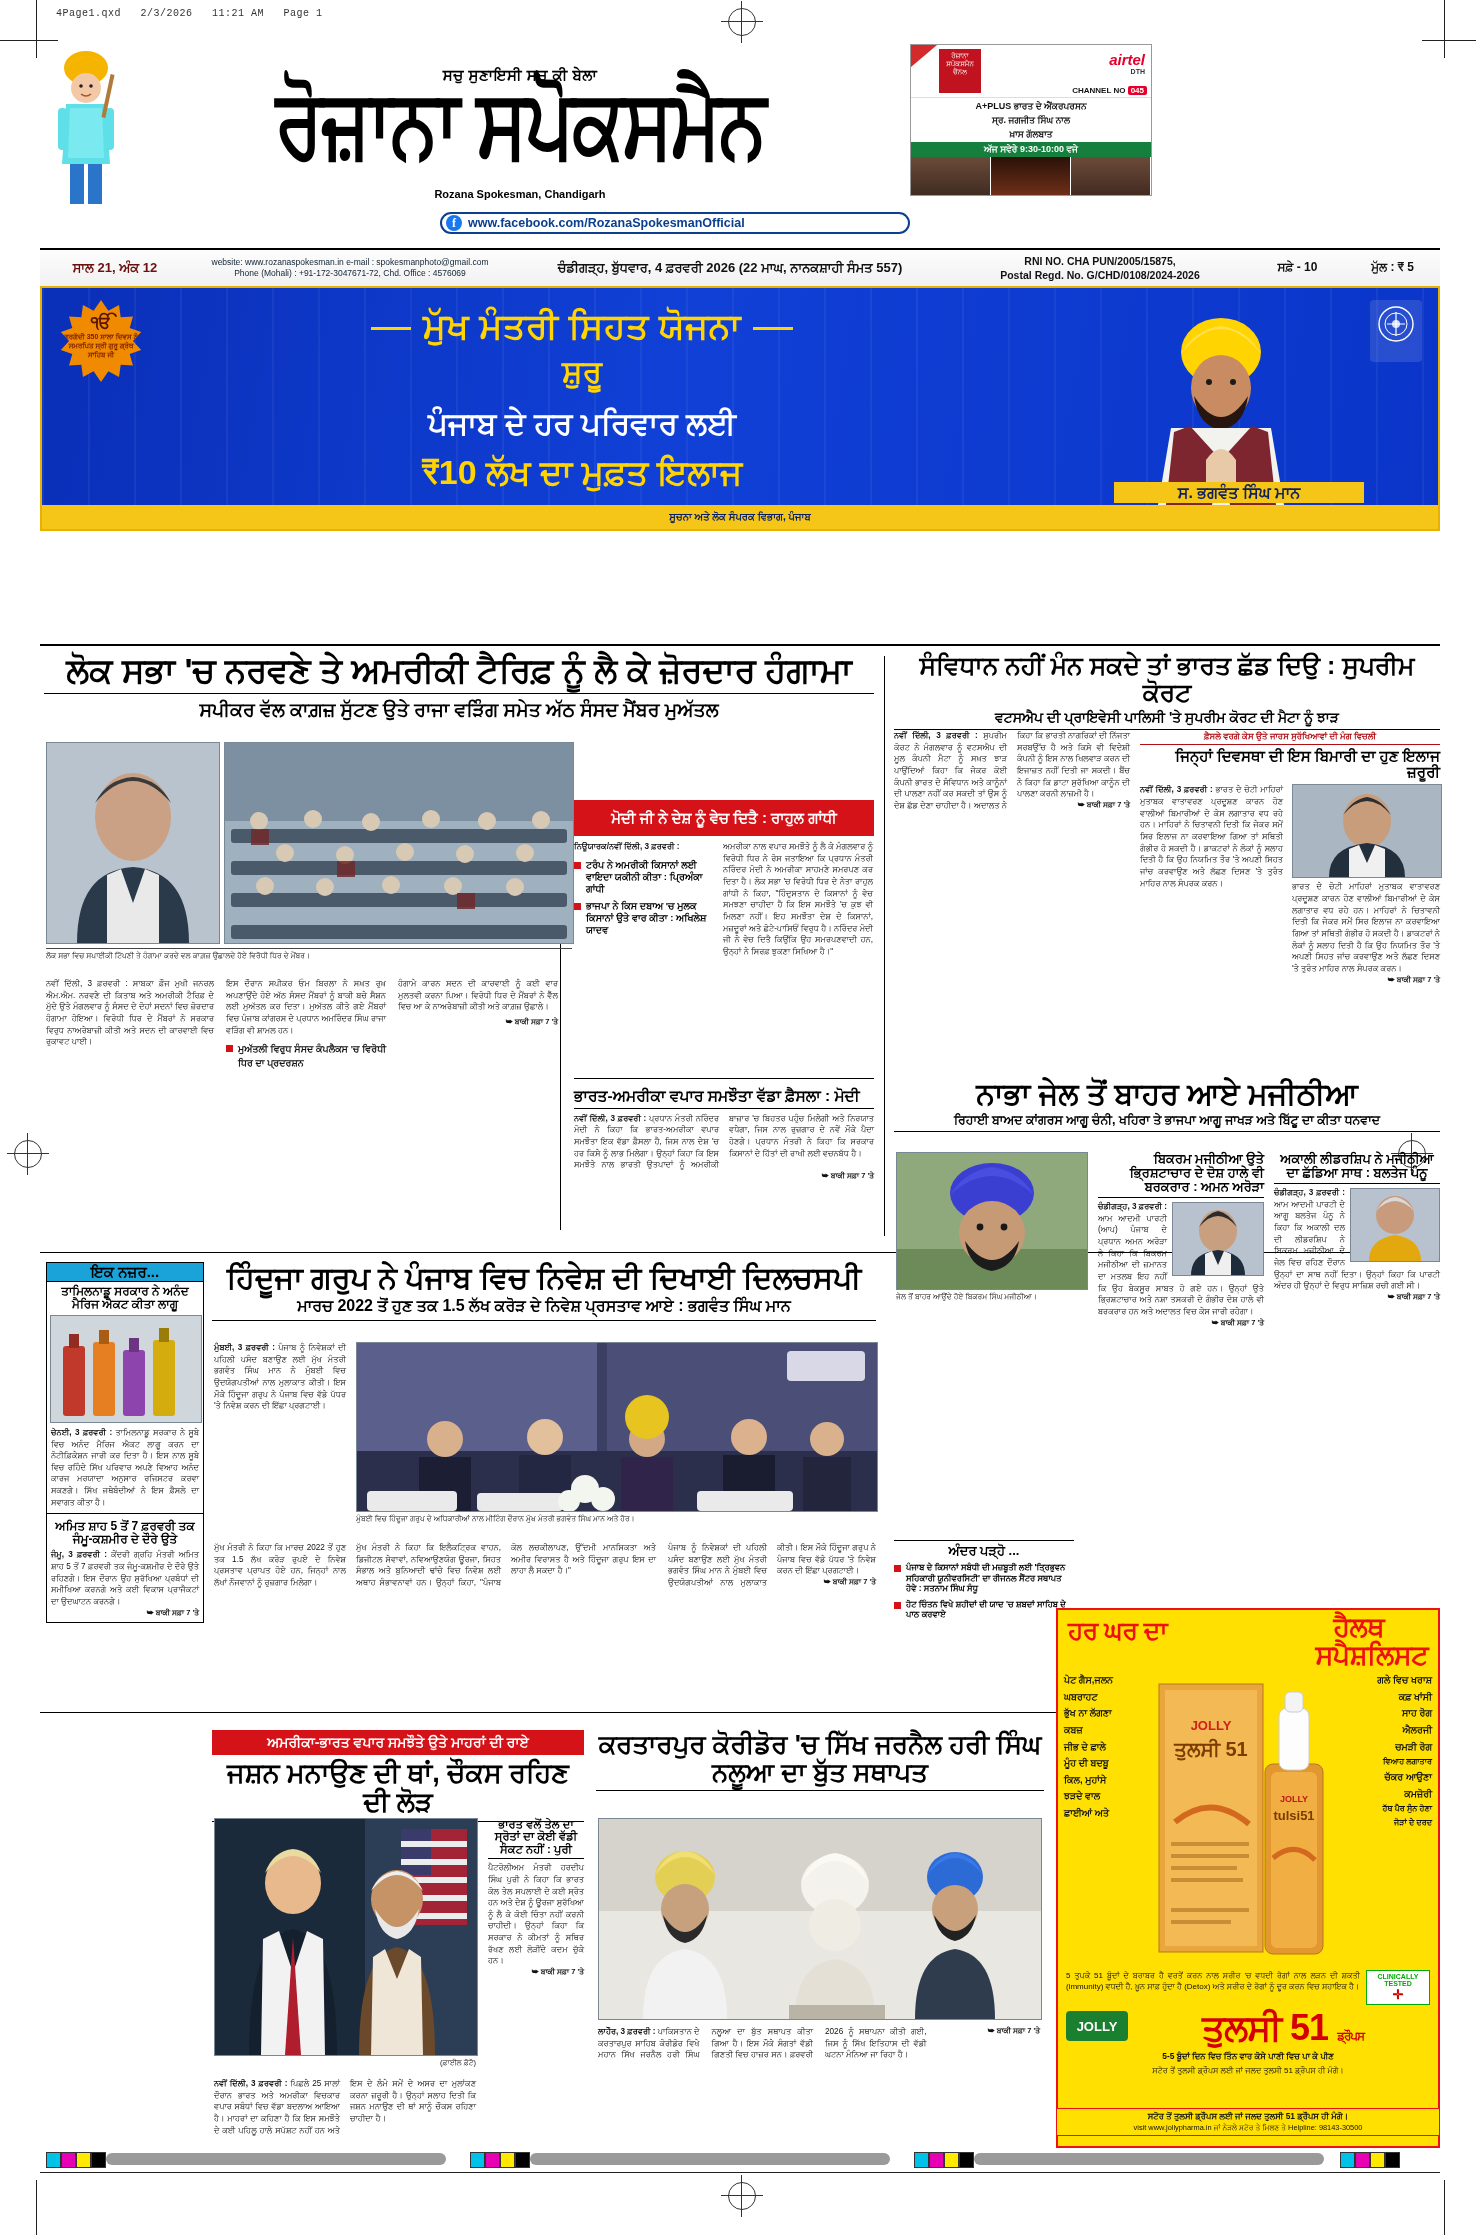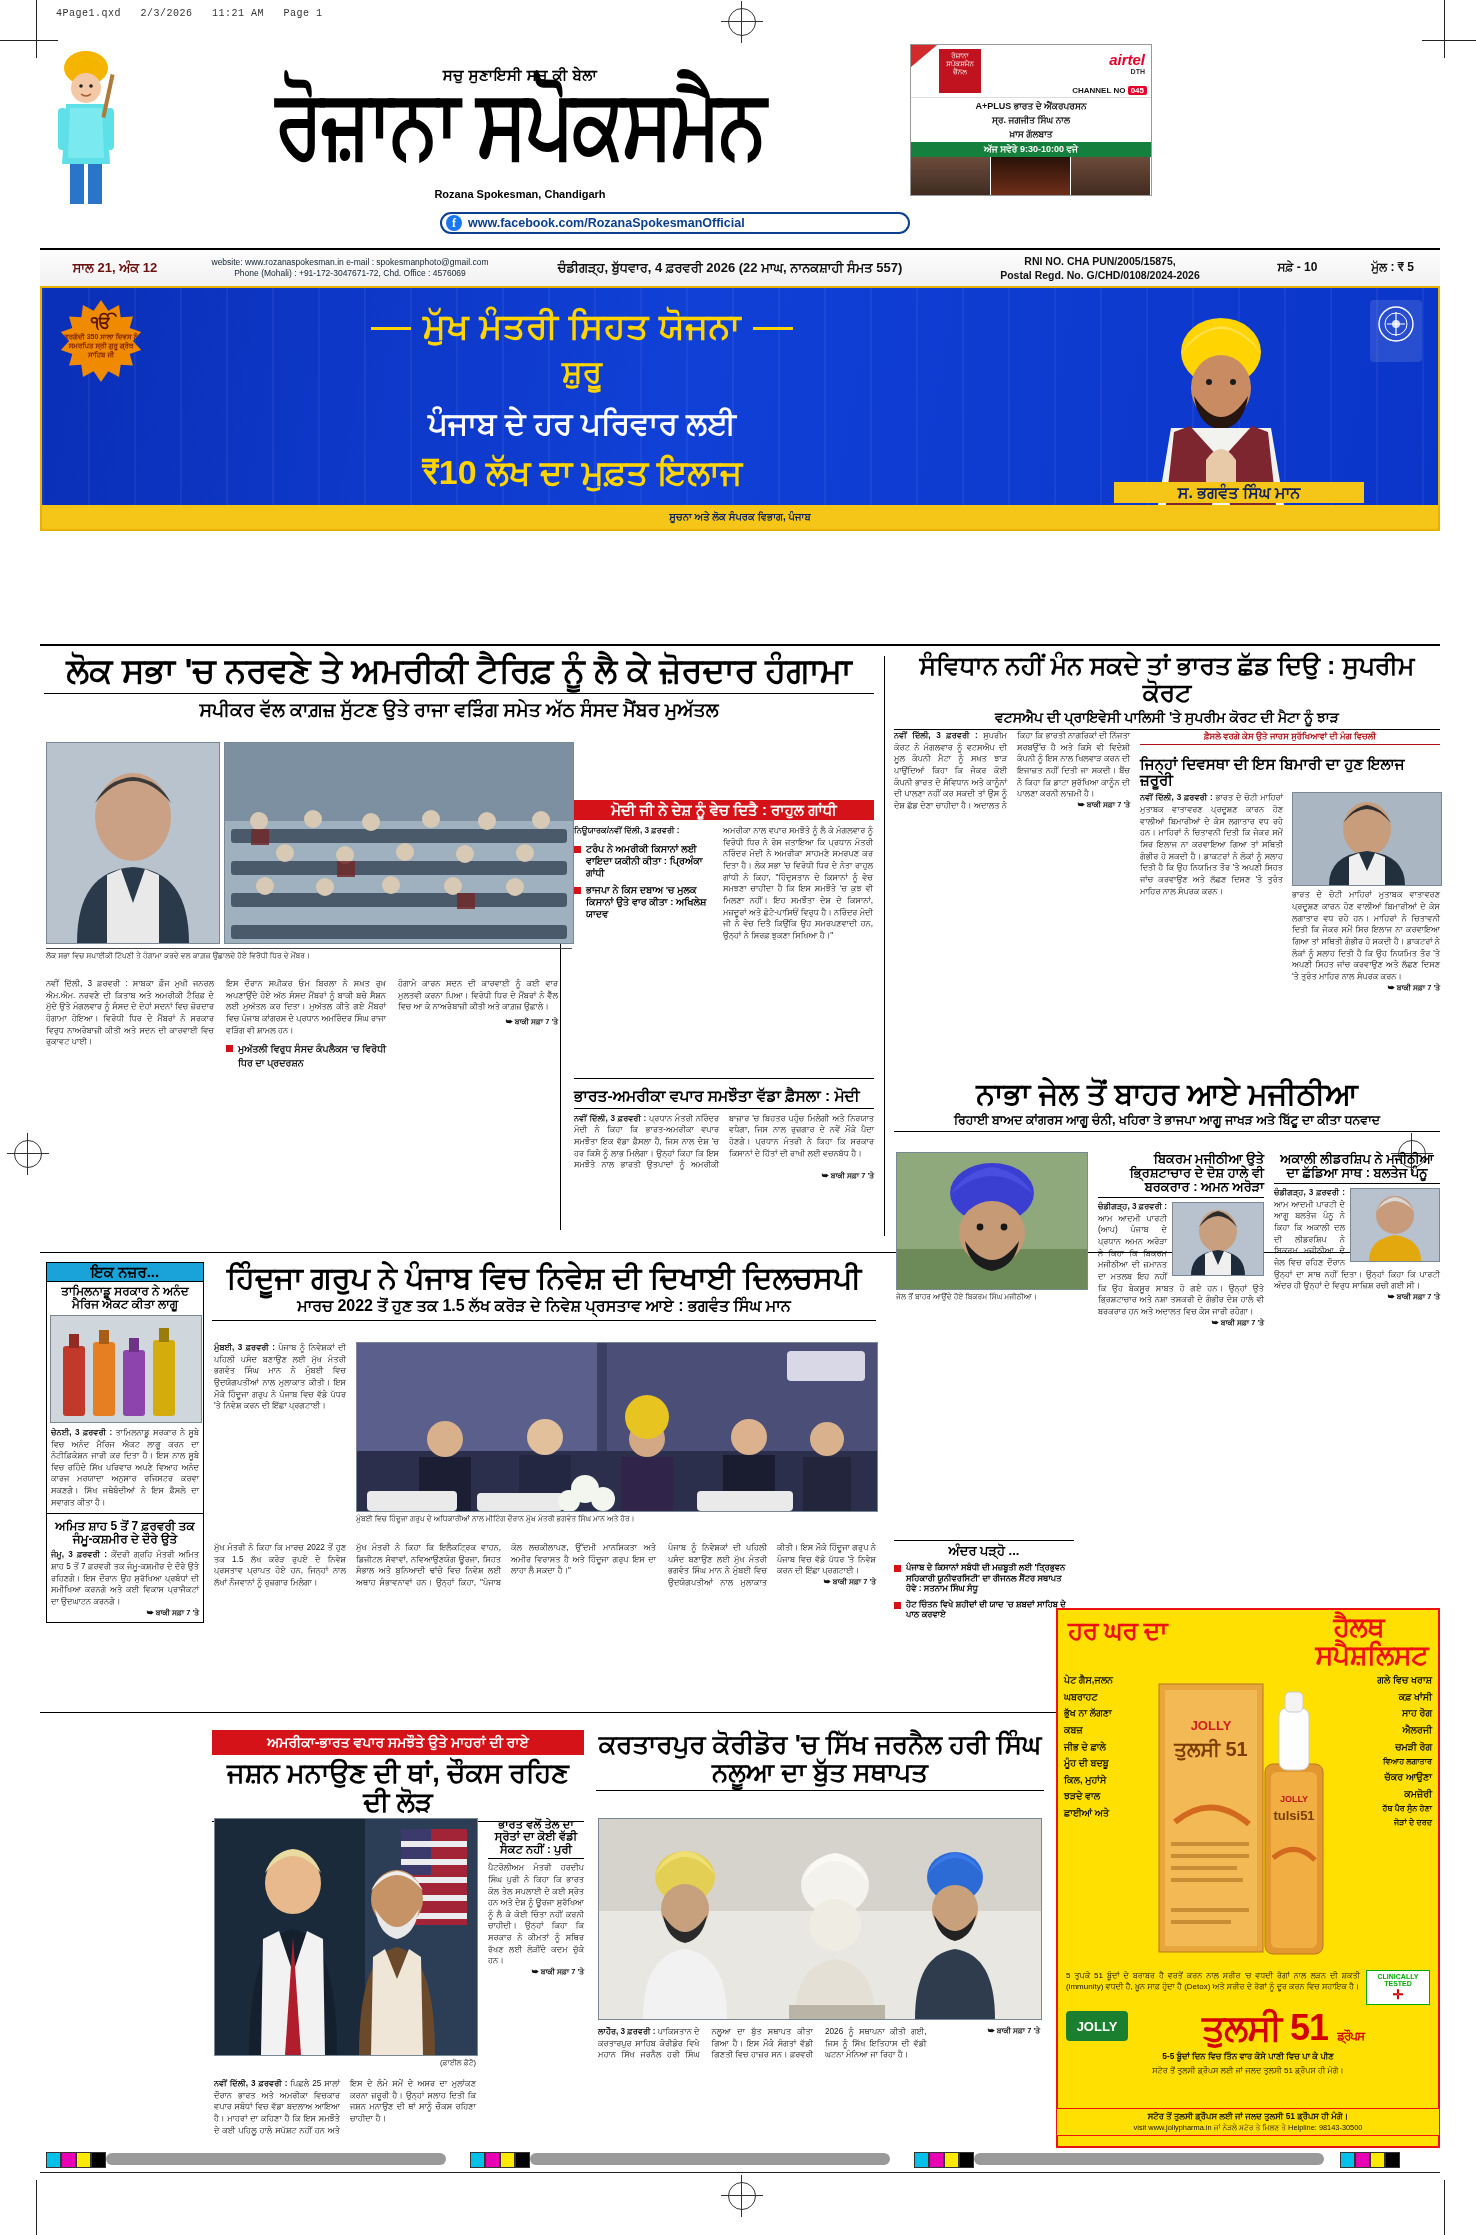--- a/index.html
+++ b/index.html
@@ -300,21 +300,21 @@
       <span style="position:absolute;left:0;top:3px;width:7px;height:7px;background:#d41217;display:block"></span>
       <span>ਮੁਅੱਤਲੀ ਵਿਰੁਧ ਸੰਸਦ ਕੰਪਲੈਕਸ 'ਚ ਵਿਰੋਧੀ ਧਿਰ ਦਾ ਪ੍ਰਦਰਸ਼ਨ</span>
     </div>
   </div>
   <div style="position:absolute;left:398px;top:978px;width:160px;">
     <div class="body">ਹੰਗਾਮੇ ਕਾਰਨ ਸਦਨ ਦੀ ਕਾਰਵਾਈ ਨੂੰ ਕਈ ਵਾਰ ਮੁਲਤਵੀ ਕਰਨਾ ਪਿਆ। ਵਿਰੋਧੀ ਧਿਰ ਦੇ ਮੈਂਬਰਾਂ ਨੇ ਵੈੱਲ ਵਿਚ ਆ ਕੇ ਨਾਅਰੇਬਾਜ਼ੀ ਕੀਤੀ ਅਤੇ ਕਾਗ਼ਜ਼ ਉਛਾਲੇ।</div>
     <div class="contd" style="margin-top:4px;">➥ ਬਾਕੀ ਸਫ਼ਾ 7 'ਤੇ</div>
   </div>
 
   <div style="position:absolute;left:574px;top:800px;width:300px;">
-    <div class="redbar hl" style="font-size:15px;padding:2px 3px;">ਮੋਦੀ ਜੀ ਨੇ ਦੇਸ਼ ਨੂੰ ਵੇਚ ਦਿਤੈ : ਰਾਹੁਲ ਗਾਂਧੀ</div>
+    <div class="redbar hl" style="font-size:15px;padding:10px 3px;">ਮੋਦੀ ਜੀ ਨੇ ਦੇਸ਼ ਨੂੰ ਵੇਚ ਦਿਤੈ : ਰਾਹੁਲ ਗਾਂਧੀ</div>
     <div style="display:flex;gap:7px;margin-top:5px;">
       <div style="width:142px;">
         <div class="body">
           <b>ਨਿਊਯਾਰਕ/ਨਵੀਂ ਦਿੱਲੀ, 3 ਫ਼ਰਵਰੀ :</b>
         </div>
         <ul class="bullets" style="margin-top:6px;">
           <li>ਟਰੰਪ ਨੇ ਅਮਰੀਕੀ ਕਿਸਾਨਾਂ ਲਈ ਵਾਇਦਾ ਯਕੀਨੀ ਕੀਤਾ : ਪ੍ਰਿਅੰਕਾ ਗਾਂਧੀ</li>
           <li>ਭਾਜਪਾ ਨੇ ਕਿਸ ਦਬਾਅ 'ਚ ਮੁਲਕ ਕਿਸਾਨਾਂ ਉਤੇ ਵਾਰ ਕੀਤਾ : ਅਖਿਲੇਸ਼ ਯਾਦਵ</li>
         </ul>
       </div>
@@ -343,21 +343,21 @@
   <div style="position:absolute;left:894px;top:730px;width:236px;column-count:2;column-gap:10px;">
     <div class="body">
       <b>ਨਵੀਂ ਦਿੱਲੀ, 3 ਫ਼ਰਵਰੀ :</b>
       <span>ਸੁਪਰੀਮ ਕੋਰਟ ਨੇ ਮੰਗਲਵਾਰ ਨੂੰ ਵਟਸਐਪ ਦੀ ਮੂਲ ਕੰਪਨੀ ਮੈਟਾ ਨੂੰ ਸਖ਼ਤ ਝਾੜ ਪਾਉਂਦਿਆਂ ਕਿਹਾ ਕਿ ਜੇਕਰ ਕੋਈ ਕੰਪਨੀ ਭਾਰਤ ਦੇ ਸੰਵਿਧਾਨ ਅਤੇ ਕਾਨੂੰਨਾਂ ਦੀ ਪਾਲਣਾ ਨਹੀਂ ਕਰ ਸਕਦੀ ਤਾਂ ਉਸ ਨੂੰ ਦੇਸ਼ ਛੱਡ ਦੇਣਾ ਚਾਹੀਦਾ ਹੈ। ਅਦਾਲਤ ਨੇ ਕਿਹਾ ਕਿ ਭਾਰਤੀ ਨਾਗਰਿਕਾਂ ਦੀ ਨਿੱਜਤਾ ਸਰਬਉੱਚ ਹੈ ਅਤੇ ਕਿਸੇ ਵੀ ਵਿਦੇਸ਼ੀ ਕੰਪਨੀ ਨੂੰ ਇਸ ਨਾਲ ਖਿਲਵਾੜ ਕਰਨ ਦੀ ਇਜਾਜ਼ਤ ਨਹੀਂ ਦਿਤੀ ਜਾ ਸਕਦੀ। ਬੈਂਚ ਨੇ ਕਿਹਾ ਕਿ ਡਾਟਾ ਸੁਰੱਖਿਆ ਕਾਨੂੰਨ ਦੀ ਪਾਲਣਾ ਕਰਨੀ ਲਾਜ਼ਮੀ ਹੈ।</span>
     </div>
     <div class="contd">➥ ਬਾਕੀ ਸਫ਼ਾ 7 'ਤੇ</div>
   </div>
 
   <div style="position:absolute;left:1140px;top:730px;width:300px;">
     <div class="body" style="color:#b01015;font-weight:bold;font-size:8.5px;text-align:center;border-bottom:1px solid #b01015;padding-bottom:2px;">ਫ਼ੈਸਲੇ ਵਰਗੇ ਕੇਸ ਉਤੇ ਜਾਰਸ ਸੁਰੱਖਿਆਵਾਂ ਦੀ ਮੰਗ ਵਿਚਲੀ</div>
-    <div class="hl" style="font-size:15px;margin-top:11px;text-align:left;">ਜਿਨ੍ਹਾਂ ਦਿਵਸਥਾ ਦੀ ਇਸ ਬਿਮਾਰੀ ਦਾ ਹੁਣ ਇਲਾਜ ਜ਼ਰੂਰੀ</div>
+    <div class="hl" style="font-size:15px;margin-top:3px;text-align:right;">ਜਿਨ੍ਹਾਂ ਦਿਵਸਥਾ ਦੀ ਇਸ ਬਿਮਾਰੀ ਦਾ ਹੁਣ ਇਲਾਜ ਜ਼ਰੂਰੀ</div>
     <div style="display:flex;gap:9px;margin-top:4px;">
       <div style="width:145px;">
         <div class="body">
           <b>ਨਵੀਂ ਦਿੱਲੀ, 3 ਫ਼ਰਵਰੀ :</b>
           <span>ਭਾਰਤ ਦੇ ਚੋਟੀ ਮਾਹਿਰਾਂ ਮੁਤਾਬਕ ਵਾਤਾਵਰਣ ਪ੍ਰਦੂਸ਼ਣ ਕਾਰਨ ਹੋਣ ਵਾਲੀਆਂ ਬਿਮਾਰੀਆਂ ਦੇ ਕੇਸ ਲਗਾਤਾਰ ਵਧ ਰਹੇ ਹਨ। ਮਾਹਿਰਾਂ ਨੇ ਚਿਤਾਵਨੀ ਦਿਤੀ ਕਿ ਜੇਕਰ ਸਮੇਂ ਸਿਰ ਇਲਾਜ ਨਾ ਕਰਵਾਇਆ ਗਿਆ ਤਾਂ ਸਥਿਤੀ ਗੰਭੀਰ ਹੋ ਸਕਦੀ ਹੈ। ਡਾਕਟਰਾਂ ਨੇ ਲੋਕਾਂ ਨੂੰ ਸਲਾਹ ਦਿਤੀ ਹੈ ਕਿ ਉਹ ਨਿਯਮਿਤ ਤੌਰ 'ਤੇ ਅਪਣੀ ਸਿਹਤ ਜਾਂਚ ਕਰਵਾਉਣ ਅਤੇ ਲੱਛਣ ਦਿਸਣ 'ਤੇ ਤੁਰੰਤ ਮਾਹਿਰ ਨਾਲ ਸੰਪਰਕ ਕਰਨ।</span>
         </div>
       </div>
       <div style="width:148px;">
         <div class="ph" style="width:148px;height:92px;">
           <svg width="148" height="92" viewBox="0 0 148 92">

